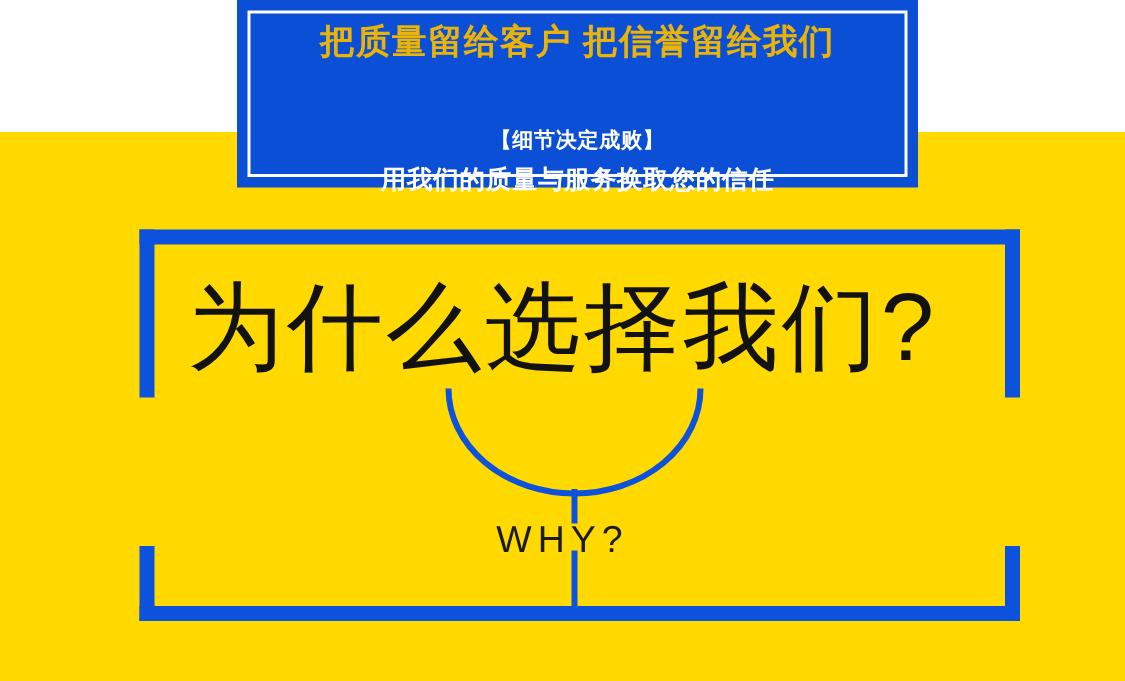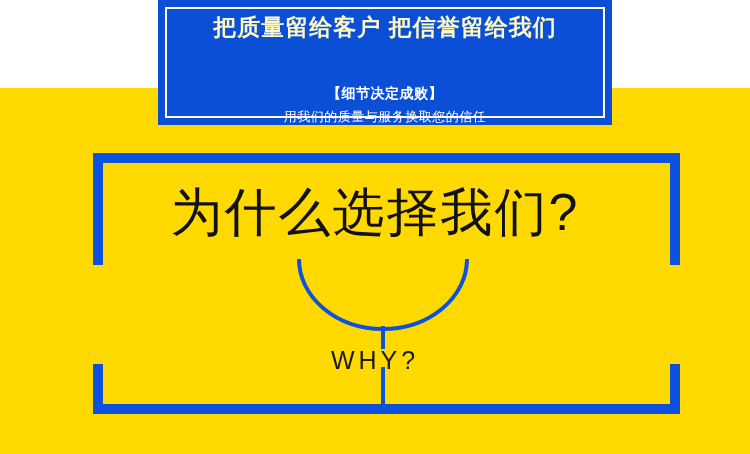--- a/index.html
+++ b/index.html
@@ -58,21 +58,21 @@
     width: 100%;
     height: 100%;
     display: flex;
     flex-direction: column;
     align-items: center;
     justify-content: flex-start;
     padding-top: 14px;
     box-sizing: border-box;
   }
   .banner-title {
-    color: #fef9c3;
+    color: #eab308;
     font-size: 23px;
     font-weight: bold;
     letter-spacing: 1px;
     line-height: 1.15;
     white-space: nowrap;
     text-align: center;
   }
   .banner-divider {
     width: 388px;
     height: 1px;
@@ -84,22 +84,22 @@
     color: #ffffff;
     font-size: 14px;
     font-weight: bold;
     line-height: 1.3;
     letter-spacing: 0.5px;
     white-space: nowrap;
     margin-top: 26px;
   }
   .banner-sub2 {
     color: #ffffff;
-    font-size: 13px;
-    font-weight: normal;
+    font-size: 17px;
+    font-weight: bold;
     line-height: 1.3;
     letter-spacing: 0.5px;
     margin-top: 6px;
     white-space: nowrap;
   }
 
   
   .frame-piece {
     position: absolute;
     background: #0d52dc;
@@ -148,21 +148,21 @@
   }
 
   
   .headline {
     position: absolute;
     left: 0;
     top: 186px;
     width: 750px;
     text-align: center;
     color: #121212;
-    font-size: 52px;
+    font-size: 64px;
     font-weight: normal;
     letter-spacing: 2px;
     line-height: 1;
     white-space: nowrap;
   }
 
   
   .arc-layer {
     position: absolute;
     left: 0;

